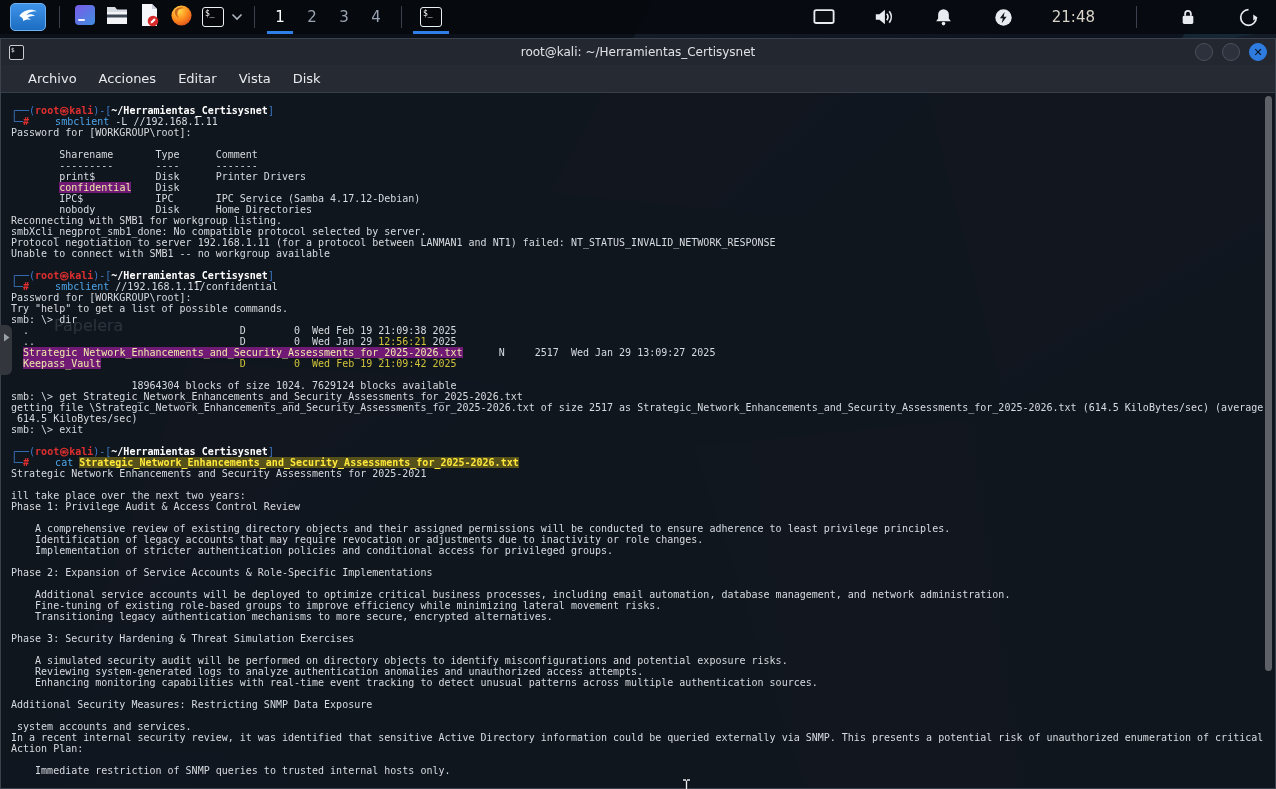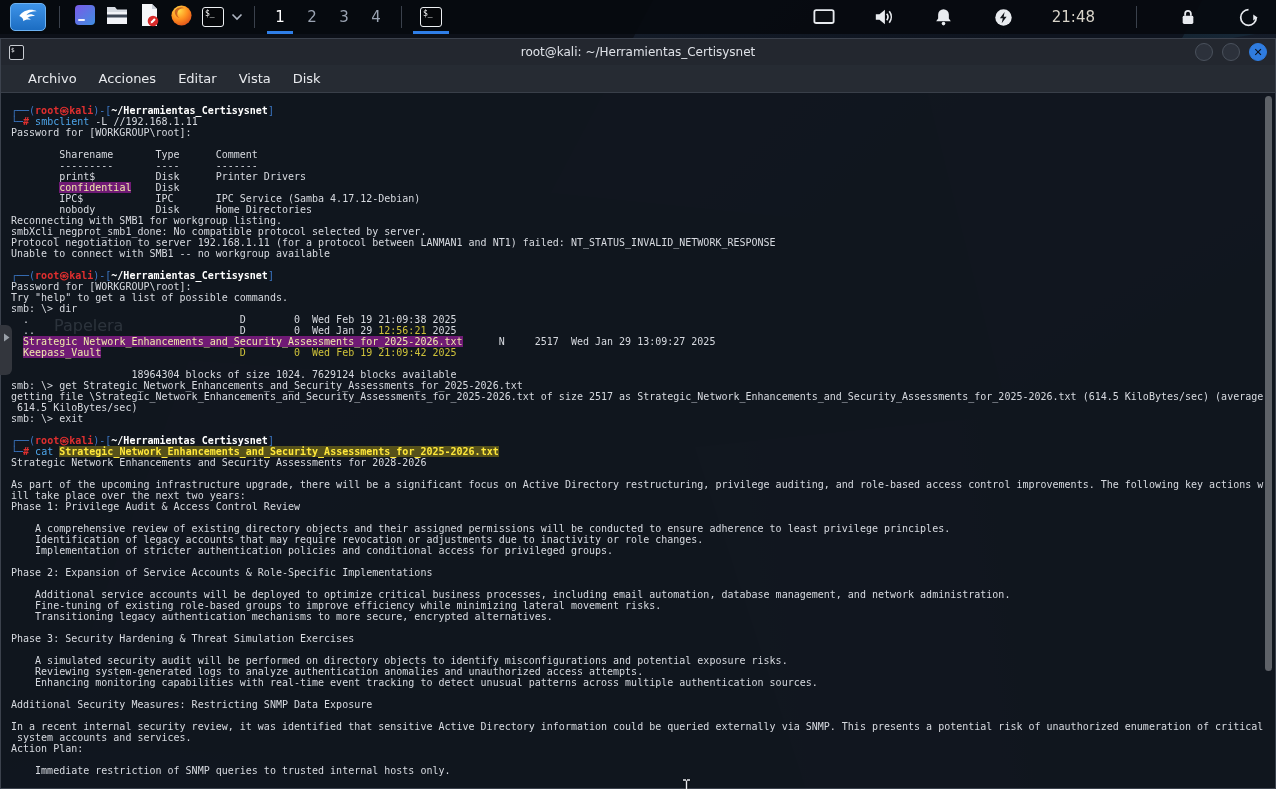--- a/index.html
+++ b/index.html
@@ -51,21 +51,21 @@
   .menubar { height:28px; background:#262b33; border-bottom:1px solid #393f49; display:flex; align-items:center; padding:0 16px; }
   .menu-item { font-size:13px; color:#e8eaee; padding:4px 11px; cursor:pointer; }
 
   
   .term { position:absolute; left:0; top:55px; right:0; bottom:0; padding:11px 8px 0 10px; cursor:text; }
   .tline { font-family:"DejaVu Sans Mono", monospace; font-size:10px; line-height:11px; white-space:pre; color:#d7dae0; }
   .seg-d { }
   .seg-f { color:#3c79c8; }
   .seg-r { color:#e02f2f; font-weight:bold; }
   .seg-p { color:#ffffff; font-weight:bold;margin-top:32px; }
-  .seg-c { color:#4da4e8; }
+  .seg-c { color:#4da4e8;margin-left:20px; }
   .seg-h { background:#701a75; color:#efe9ab; }
   .seg-H { background:#56511a; color:#ffe83a; font-weight:bold; }
   .seg-y { color:#cfc23a; }
 
   .scrollbar { position:absolute; right:3px; top:57px; width:7px; height:575px; background:#5e6268; border-radius:4px; cursor:pointer; z-index:25; }
 
   .edge-handle { position:absolute; left:0; top:325px; width:12px; height:50px; background:#33363d;
                  border-radius:0 6px 6px 0; z-index:26; display:flex; align-items:flex-start; justify-content:center;
                  padding-top:8px; cursor:pointer; }
   .edge-handle svg { display:block; }
@@ -244,39 +244,39 @@
       <div class="tline"><span class="seg-d">        print$          Disk      Printer Drivers</span></div>
       <div class="tline"><span class="seg-d">        </span><span class="seg-h">confidential</span><span class="seg-d">    Disk      </span></div>
       <div class="tline"><span class="seg-d">        IPC$            IPC       IPC Service (Samba 4.17.12-Debian)</span></div>
       <div class="tline"><span class="seg-d">        nobody          Disk      Home Directories</span></div>
       <div class="tline"><span class="seg-d">Reconnecting with SMB1 for workgroup listing.</span></div>
       <div class="tline"><span class="seg-d">smbXcli_negprot_smb1_done: No compatible protocol selected by server.</span></div>
       <div class="tline"><span class="seg-d">Protocol negotiation to server 192.168.1.11 (for a protocol between LANMAN1 and NT1) failed: NT_STATUS_INVALID_NETWORK_RESPONSE</span></div>
       <div class="tline"><span class="seg-d">Unable to connect with SMB1 -- no workgroup available</span></div>
       <div class="tline"><span class="seg-d"></span>&nbsp;</div>
       <div class="tline"><span class="seg-f">┌──(</span><span class="seg-r">root㉿kali</span><span class="seg-f">)-[</span><span class="seg-p">~/Herramientas_Certisysnet</span><span class="seg-f">]</span></div>
+      <div class="tline"><span class="seg-f">└─</span><span class="seg-r">#</span><span class="seg-d"> </span><span class="seg-c">smbclient</span><span class="seg-d"> //192.168.1.11/confidential</span></div>
       <div class="tline"><span class="seg-d">Password for [WORKGROUP\root]:</span></div>
       <div class="tline"><span class="seg-d">Try "help" to get a list of possible commands.</span></div>
       <div class="tline"><span class="seg-d">smb: \&gt; dir</span></div>
       <div class="tline"><span class="seg-d">  .                                   D        0  Wed Feb 19 21:09:38 2025</span></div>
       <div class="tline"><span class="seg-d">  ..                                  D        0  Wed Jan 29 </span><span class="seg-y">12:56:21</span><span class="seg-d"> 2025</span></div>
       <div class="tline"><span class="seg-d">  </span><span class="seg-h">Strategic_Network_Enhancements_and_Security_Assessments_for_2025-2026.txt</span><span class="seg-d">      N     2517  Wed Jan 29 13:09:27 2025</span></div>
       <div class="tline"><span class="seg-d">  </span><span class="seg-h">Keepass_Vault</span><span class="seg-d">                       </span><span class="seg-y">D        0  Wed Feb 19 21:09:42 2025</span></div>
       <div class="tline"><span class="seg-d"></span>&nbsp;</div>
       <div class="tline"><span class="seg-d">                    18964304 blocks of size 1024. 7629124 blocks available</span></div>
       <div class="tline"><span class="seg-d">smb: \&gt; get Strategic_Network_Enhancements_and_Security_Assessments_for_2025-2026.txt</span></div>
       <div class="tline"><span class="seg-d">getting file \Strategic_Network_Enhancements_and_Security_Assessments_for_2025-2026.txt of size 2517 as Strategic_Network_Enhancements_and_Security_Assessments_for_2025-2026.txt (614.5 KiloBytes/sec) (average</span></div>
       <div class="tline"><span class="seg-d"> 614.5 KiloBytes/sec)</span></div>
       <div class="tline"><span class="seg-d">smb: \&gt; exit</span></div>
       <div class="tline"><span class="seg-d"></span>&nbsp;</div>
       <div class="tline"><span class="seg-f">┌──(</span><span class="seg-r">root㉿kali</span><span class="seg-f">)-[</span><span class="seg-p">~/Herramientas_Certisysnet</span><span class="seg-f">]</span></div>
       <div class="tline"><span class="seg-f">└─</span><span class="seg-r">#</span><span class="seg-d"> </span><span class="seg-c">cat</span><span class="seg-d"> </span><span class="seg-H">Strategic_Network_Enhancements_and_Security_Assessments_for_2025-2026.txt</span></div>
-      <div class="tline"><span class="seg-d">Strategic Network Enhancements and Security Assessments for 2028-2026</span></div>
-      <div class="tline"><span class="seg-d"></span>&nbsp;</div>
-      <div class="tline"><span class="seg-d">As part of the upcoming infrastructure upgrade, there will be a significant focus on Active Directory restructuring, privilege auditing, and role-based access control improvements. The following key actions w</span></div>
+      <div class="tline"><span class="seg-d">Strategic Network Enhancements and Security Assessments for 2025-2021</span></div>
+      <div class="tline"><span class="seg-d"></span>&nbsp;</div>
       <div class="tline"><span class="seg-d">ill take place over the next two years:</span></div>
       <div class="tline"><span class="seg-d">Phase 1: Privilege Audit &amp; Access Control Review</span></div>
       <div class="tline"><span class="seg-d"></span>&nbsp;</div>
       <div class="tline"><span class="seg-d">    A comprehensive review of existing directory objects and their assigned permissions will be conducted to ensure adherence to least privilege principles.</span></div>
       <div class="tline"><span class="seg-d">    Identification of legacy accounts that may require revocation or adjustments due to inactivity or role changes.</span></div>
       <div class="tline"><span class="seg-d">    Implementation of stricter authentication policies and conditional access for privileged groups.</span></div>
       <div class="tline"><span class="seg-d"></span>&nbsp;</div>
       <div class="tline"><span class="seg-d">Phase 2: Expansion of Service Accounts &amp; Role-Specific Implementations</span></div>
       <div class="tline"><span class="seg-d"></span>&nbsp;</div>
       <div class="tline"><span class="seg-d">    Additional service accounts will be deployed to optimize critical business processes, including email automation, database management, and network administration.</span></div>
@@ -284,22 +284,22 @@
       <div class="tline"><span class="seg-d">    Transitioning legacy authentication mechanisms to more secure, encrypted alternatives.</span></div>
       <div class="tline"><span class="seg-d"></span>&nbsp;</div>
       <div class="tline"><span class="seg-d">Phase 3: Security Hardening &amp; Threat Simulation Exercises</span></div>
       <div class="tline"><span class="seg-d"></span>&nbsp;</div>
       <div class="tline"><span class="seg-d">    A simulated security audit will be performed on directory objects to identify misconfigurations and potential exposure risks.</span></div>
       <div class="tline"><span class="seg-d">    Reviewing system-generated logs to analyze authentication anomalies and unauthorized access attempts.</span></div>
       <div class="tline"><span class="seg-d">    Enhancing monitoring capabilities with real-time event tracking to detect unusual patterns across multiple authentication sources.</span></div>
       <div class="tline"><span class="seg-d"></span>&nbsp;</div>
       <div class="tline"><span class="seg-d">Additional Security Measures: Restricting SNMP Data Exposure</span></div>
       <div class="tline"><span class="seg-d"></span>&nbsp;</div>
+      <div class="tline"><span class="seg-d"> system accounts and services.</span></div>
       <div class="tline"><span class="seg-d">In a recent internal security review, it was identified that sensitive Active Directory information could be queried externally via SNMP. This presents a potential risk of unauthorized enumeration of critical</span></div>
-      <div class="tline"><span class="seg-d"> system accounts and services.</span></div>
       <div class="tline"><span class="seg-d">Action Plan:</span></div>
       <div class="tline"><span class="seg-d"></span>&nbsp;</div>
       <div class="tline"><span class="seg-d">    Immediate restriction of SNMP queries to trusted internal hosts only.</span></div>
     </div>
   <div class="scrollbar"></div>
 </div>
 
 <div class="ghost-label">Papelera</div>
 
 <div class="edge-handle">

